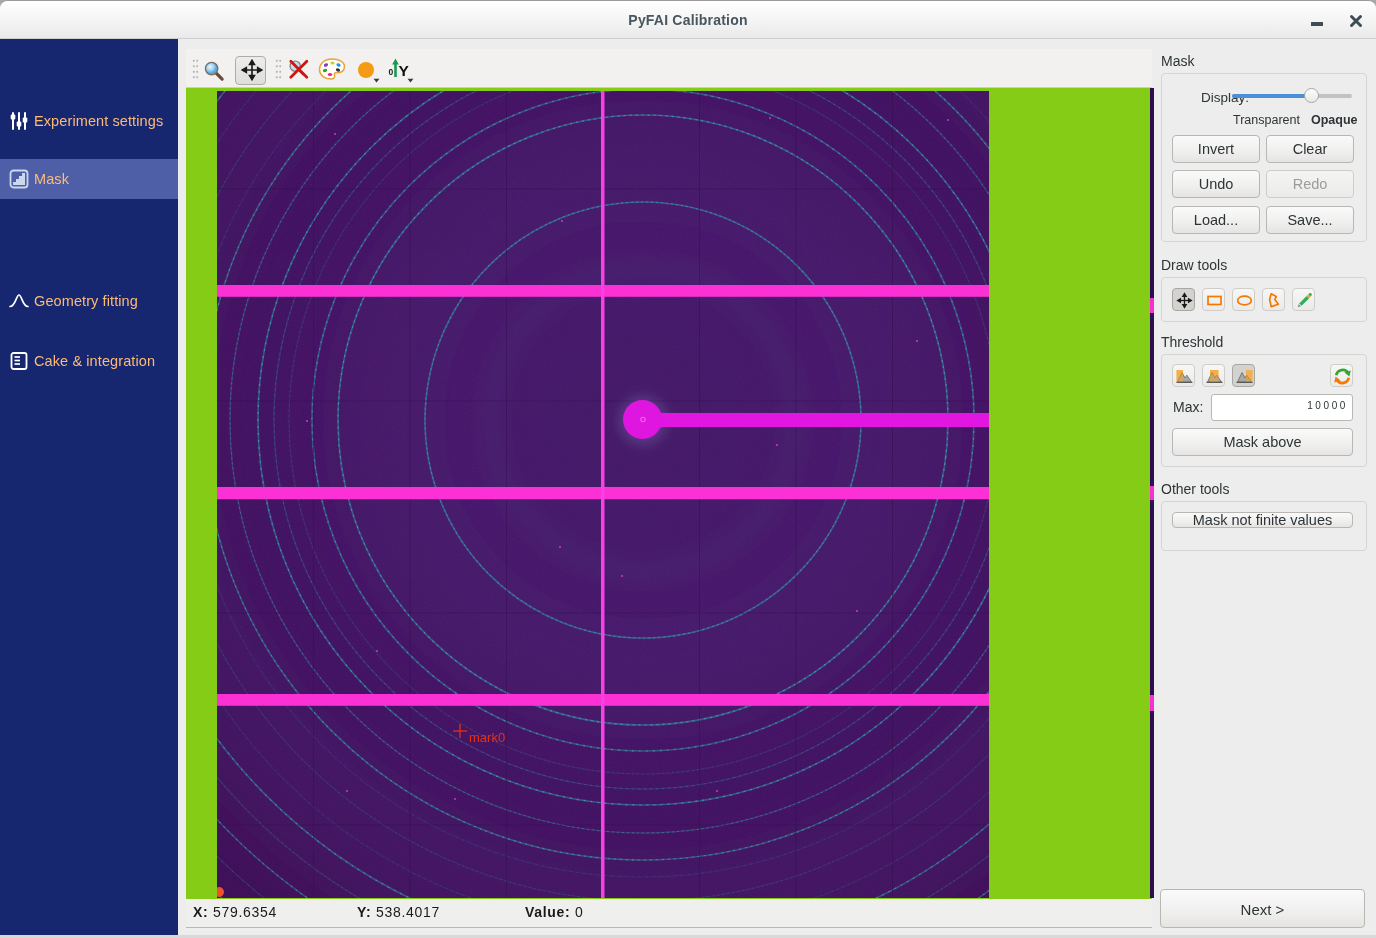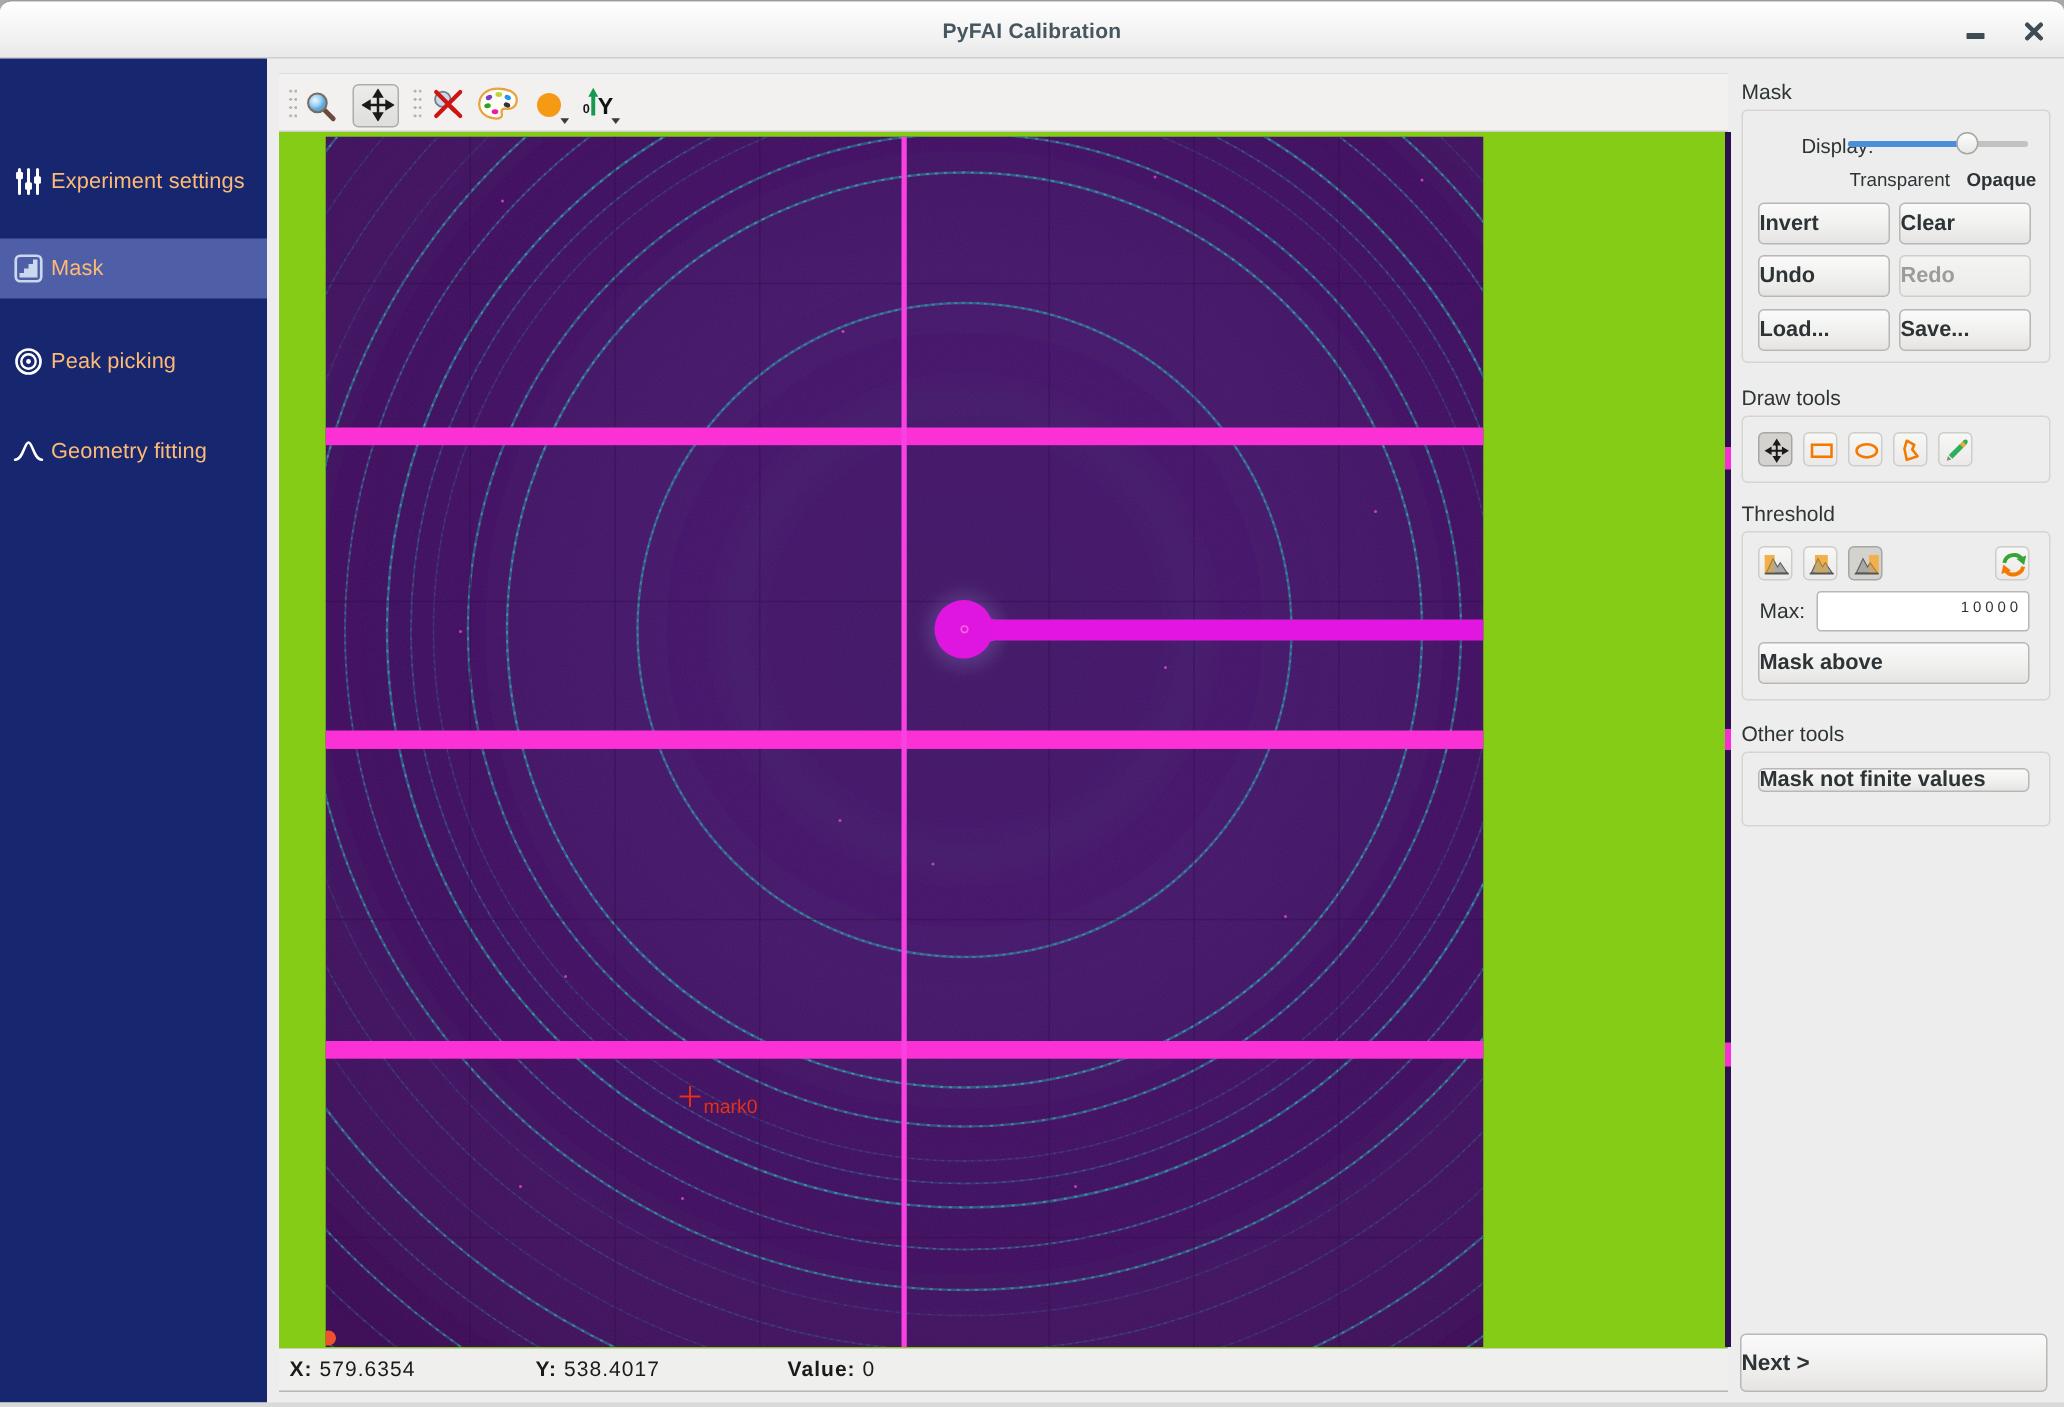--- a/index.html
+++ b/index.html
@@ -41,21 +41,21 @@
 #detector { position:absolute; left:31px; top:3px; }
 #sliver { position:absolute; left:1150px; top:87px; width:4px; height:810px; background:#2d0f4f; }
 .slivseg { position:absolute; left:0; width:4px; background:#f531d6; }
 
 
 #rpanel { position:absolute; left:1154px; top:39px; width:222px; height:899px; font-size:13px; color:#2e3436; }
 .grouplabel { position:absolute; font-size:14px; color:#2e3436; }
 .groupbox { position:absolute; border:1px solid #d7d5d2; border-radius:4px; }
 .btn { position:absolute; background:linear-gradient(#fafafa, #efefee 60%, #e5e4e2);
   border:1px solid #b9b7b3; border-radius:4px; color:#2e3436; font-size:14.5px;
-  font-family:"Liberation Sans",sans-serif;font-weight:bold; }
+  text-align:center; font-family:"Liberation Sans",sans-serif; }
 .btn > span { position:absolute; left:0; right:0; top:50%; transform:translateY(-50%); }
 .btn.disabled { color:#9d9c9a; border-color:#cfcdc9; background:linear-gradient(#f4f4f3,#ebebea); }
 .icobtn { position:absolute; width:23px; height:23px; border:1px solid #cfcdc9; border-radius:4px;
   background:linear-gradient(#f7f7f6,#ebeae8); }
 .icobtn.checked { background:#d4d2cf; border-color:#a8a6a2; }
 .icobtn svg { position:absolute; left:2px; top:2px; }
 #bottomstrip { position:absolute; left:0; top:934px; width:1376px; height:4px; background:#d9d9d9; }
 </style>
 </head>
 <body>
@@ -85,33 +85,36 @@
       </svg>
       <span class="lbl">Experiment settings</span>
     </div>
     <div class="sideitem sel" style="top:120px;">
       <svg class="ico" viewBox="0 0 20 20">
         <rect x="1.5" y="1.5" width="17" height="17" rx="3" fill="none" stroke="#c9d8ec" stroke-width="1.8"></rect>
         <path d="M4 16 L4 13 L7 13 L7 10 L10 10 L10 7 L13 7 L13 4 L16 4 L16 16 Z" fill="#c9d8ec"></path>
       </svg>
       <span class="lbl">Mask</span>
     </div>
-    <div class="sideitem" style="top:182px;">
-      <svg class="ico" viewBox="0 0 20 20" fill="none" stroke="#fff">
-        <circle cx="10" cy="10" r="8" stroke-width="1.8"></circle>
-        <circle cx="10" cy="10" r="4.8" stroke-width="1.6"></circle>
-        <circle cx="10" cy="10" r="1.6" fill="#fff" stroke="none"></circle>
-      </svg>
-      <span class="lbl">Peak picking</span>
-    </div>
     <div class="sideitem" style="top:242px;">
       <svg class="ico" viewBox="0 0 20 20" fill="none" stroke="#fff">
         <path d="M1 15.5 C6.5 15.5 7.2 4 10 4 C12.8 4 13.5 15.5 19 15.5" stroke-width="1.7" stroke-linecap="round"></path>
       </svg>
       <span class="lbl">Geometry fitting</span>
+    </div>
+    <div class="sideitem" style="top:302px;">
+      <svg class="ico" viewBox="0 0 20 20">
+        <rect x="2.5" y="2" width="15" height="16" rx="2" fill="none" stroke="#fff" stroke-width="1.8"></rect>
+        <g stroke="#fff" stroke-width="1.7">
+          <line x1="5.5" y1="6" x2="11" y2="6"></line>
+            <line x1="5.5" y1="9.5" x2="11" y2="9.5"></line>
+            <line x1="5.5" y1="13" x2="11" y2="13"></line>
+        </g>
+      </svg>
+      <span class="lbl">Cake &amp; integration</span>
     </div>
 
   </div>
 
   <div id="frame">
     <div id="toolbar">
       <div class="grip" style="left:6px;"></div>
       <svg class="abs" style="left:17px; top:11px;" width="22" height="22" viewBox="0 0 23 23">
         <defs>
             <radialGradient id="lens" cx="38%" cy="35%">

